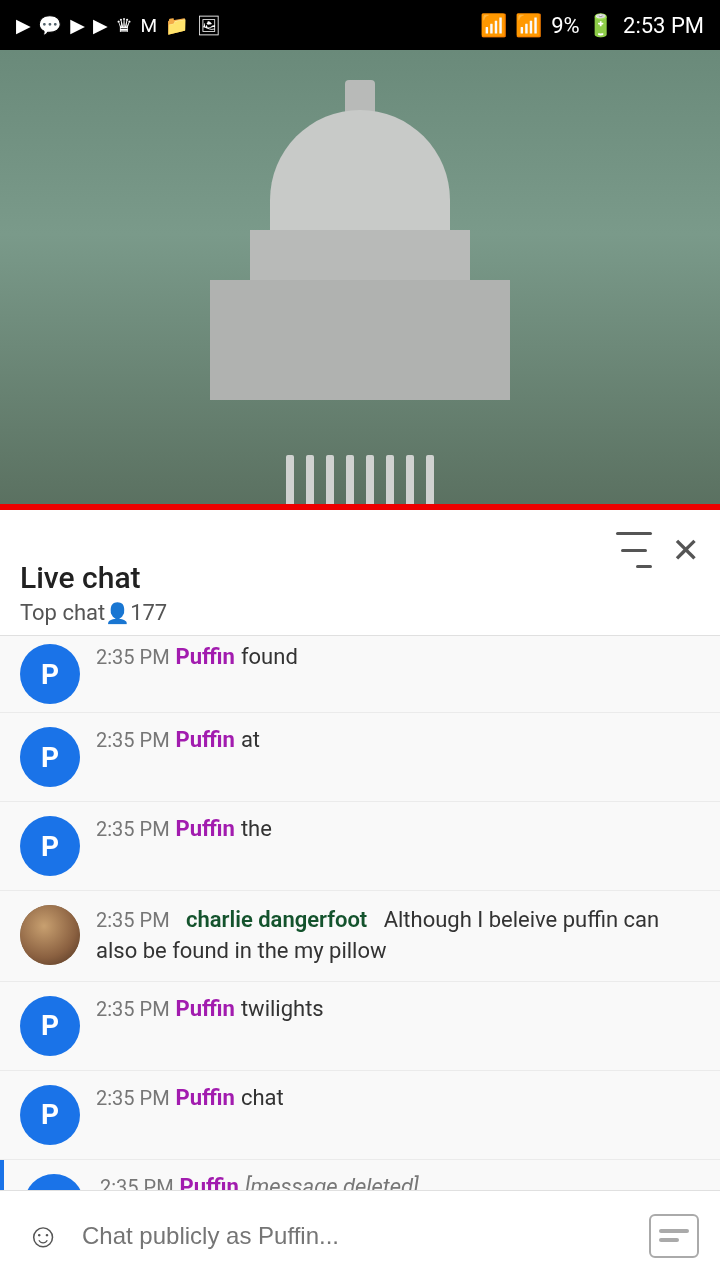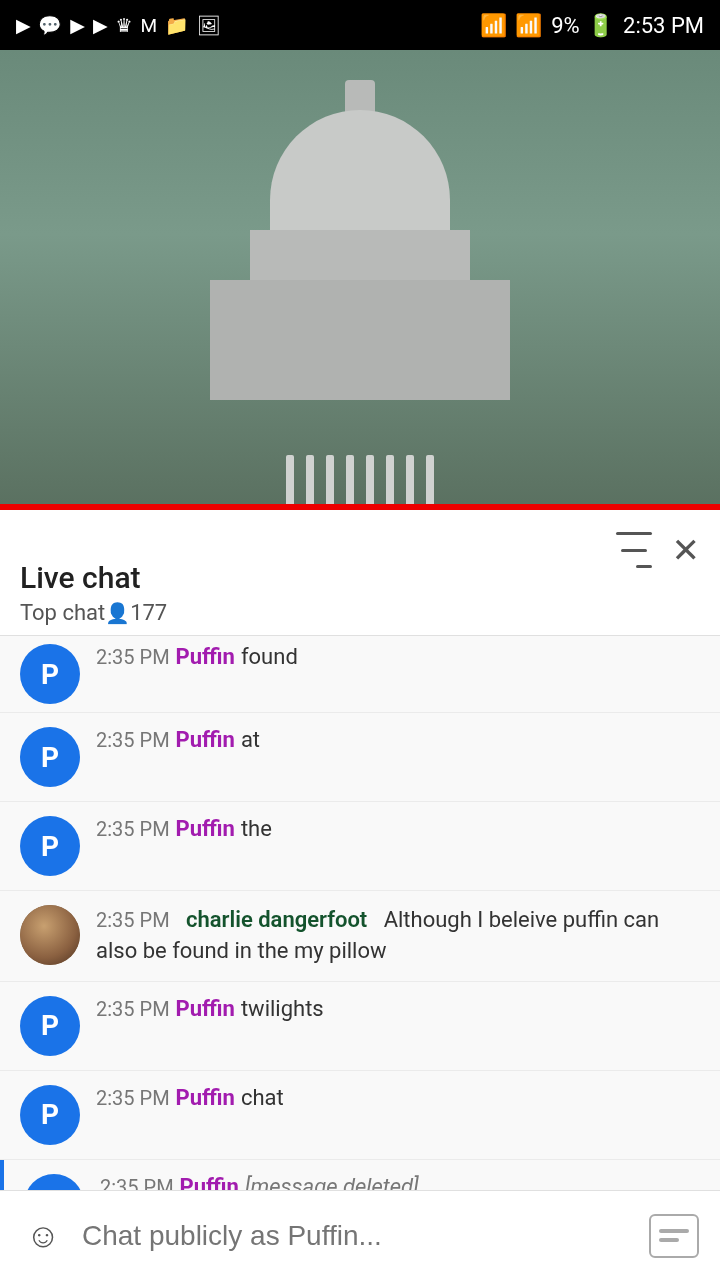--- a/index.html
+++ b/index.html
@@ -289,21 +289,21 @@
       justify-content: center;
       font-size: 34px;
       color: #555;
       flex-shrink: 0;
     }
     .chat-input {
       flex: 1;
       height: 54px;
       border: none;
       background: none;
-      font-size: 28px;
+      font-size: 24px;
       color: #aaa;
       outline: none;
     }
     .super-chat-btn {
       width: 60px;
       height: 54px;
       background: none;
       border: none;
       cursor: pointer;
       display: flex;

